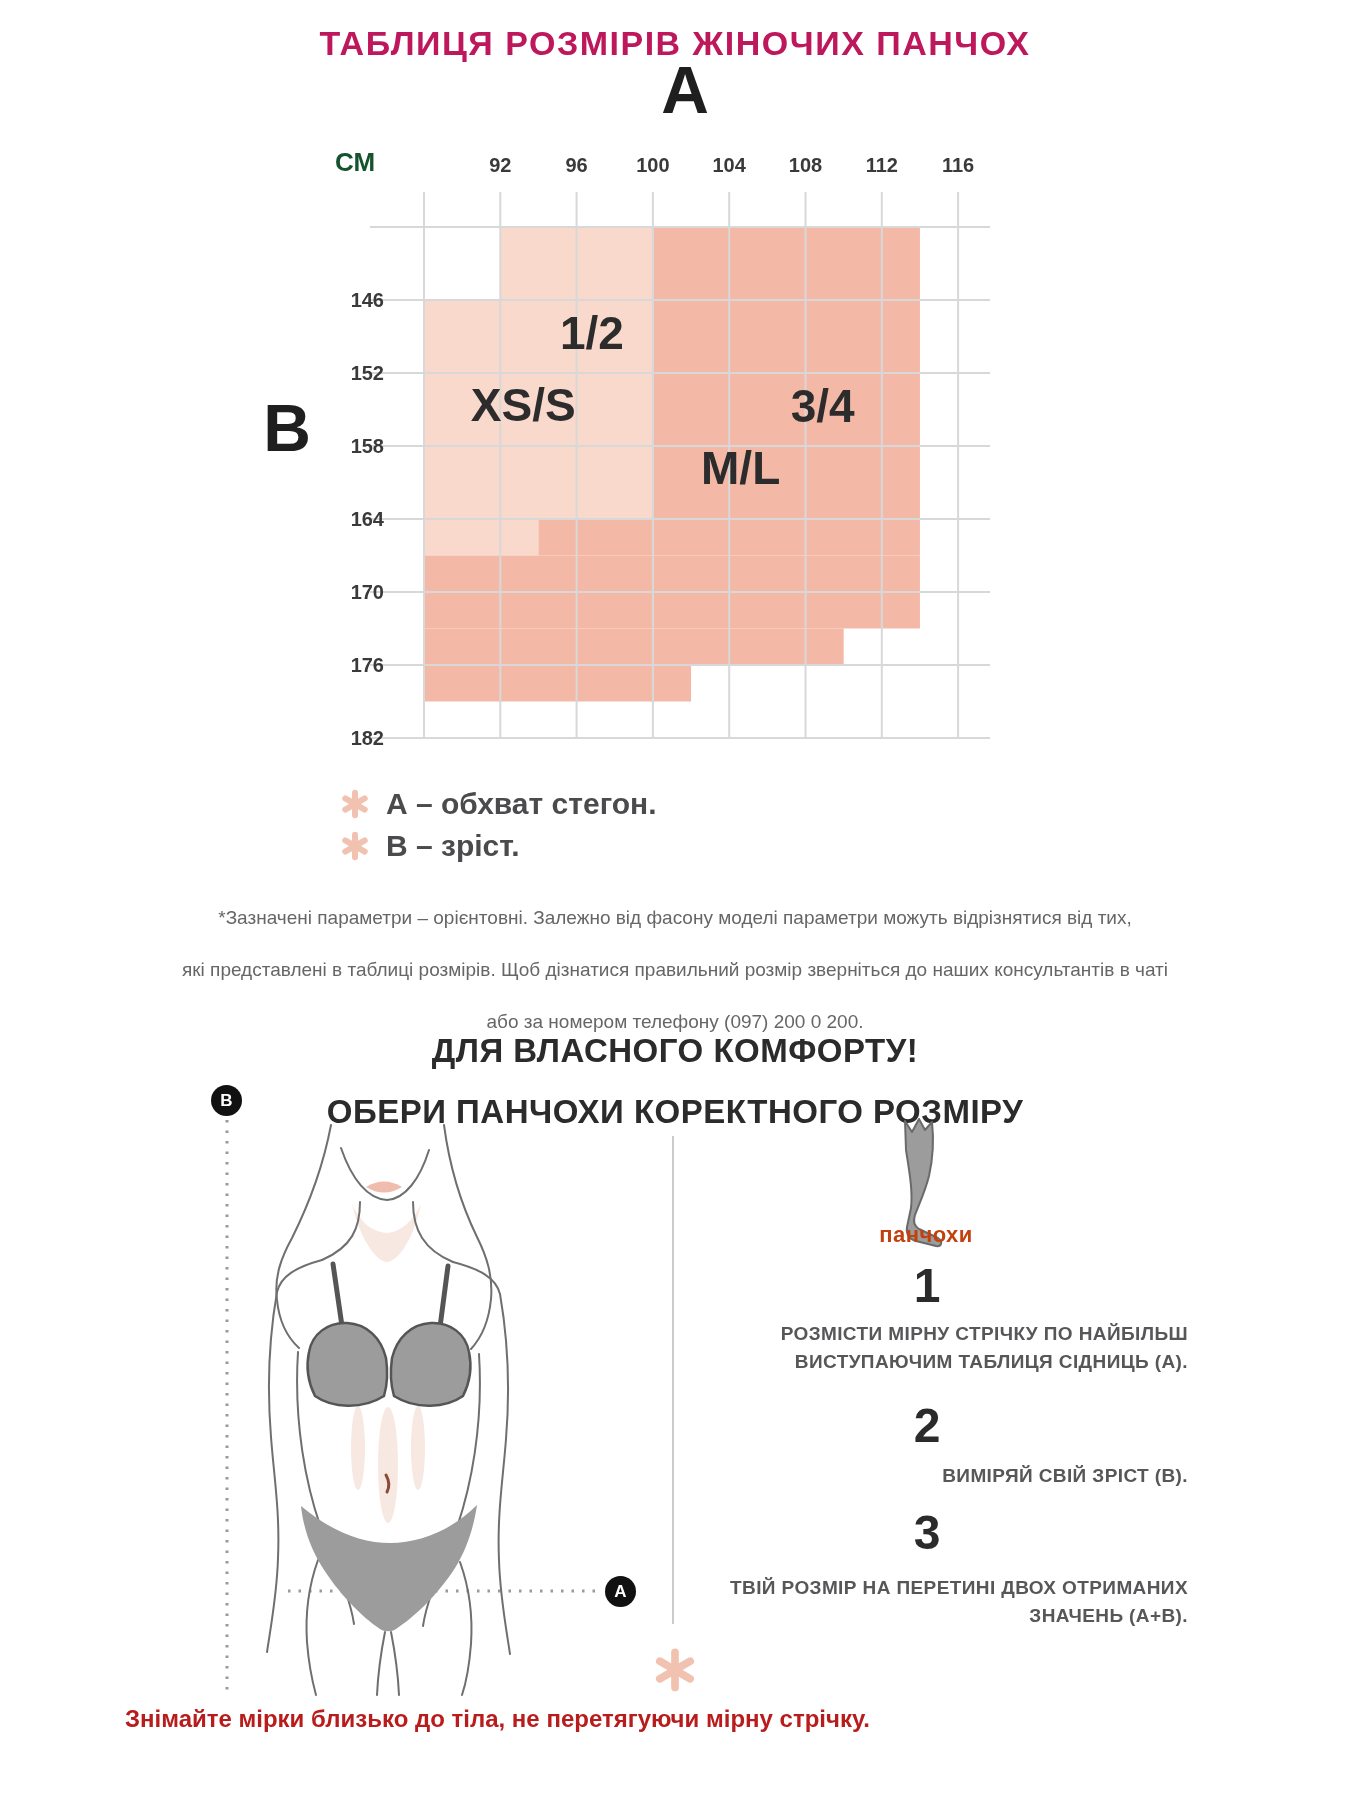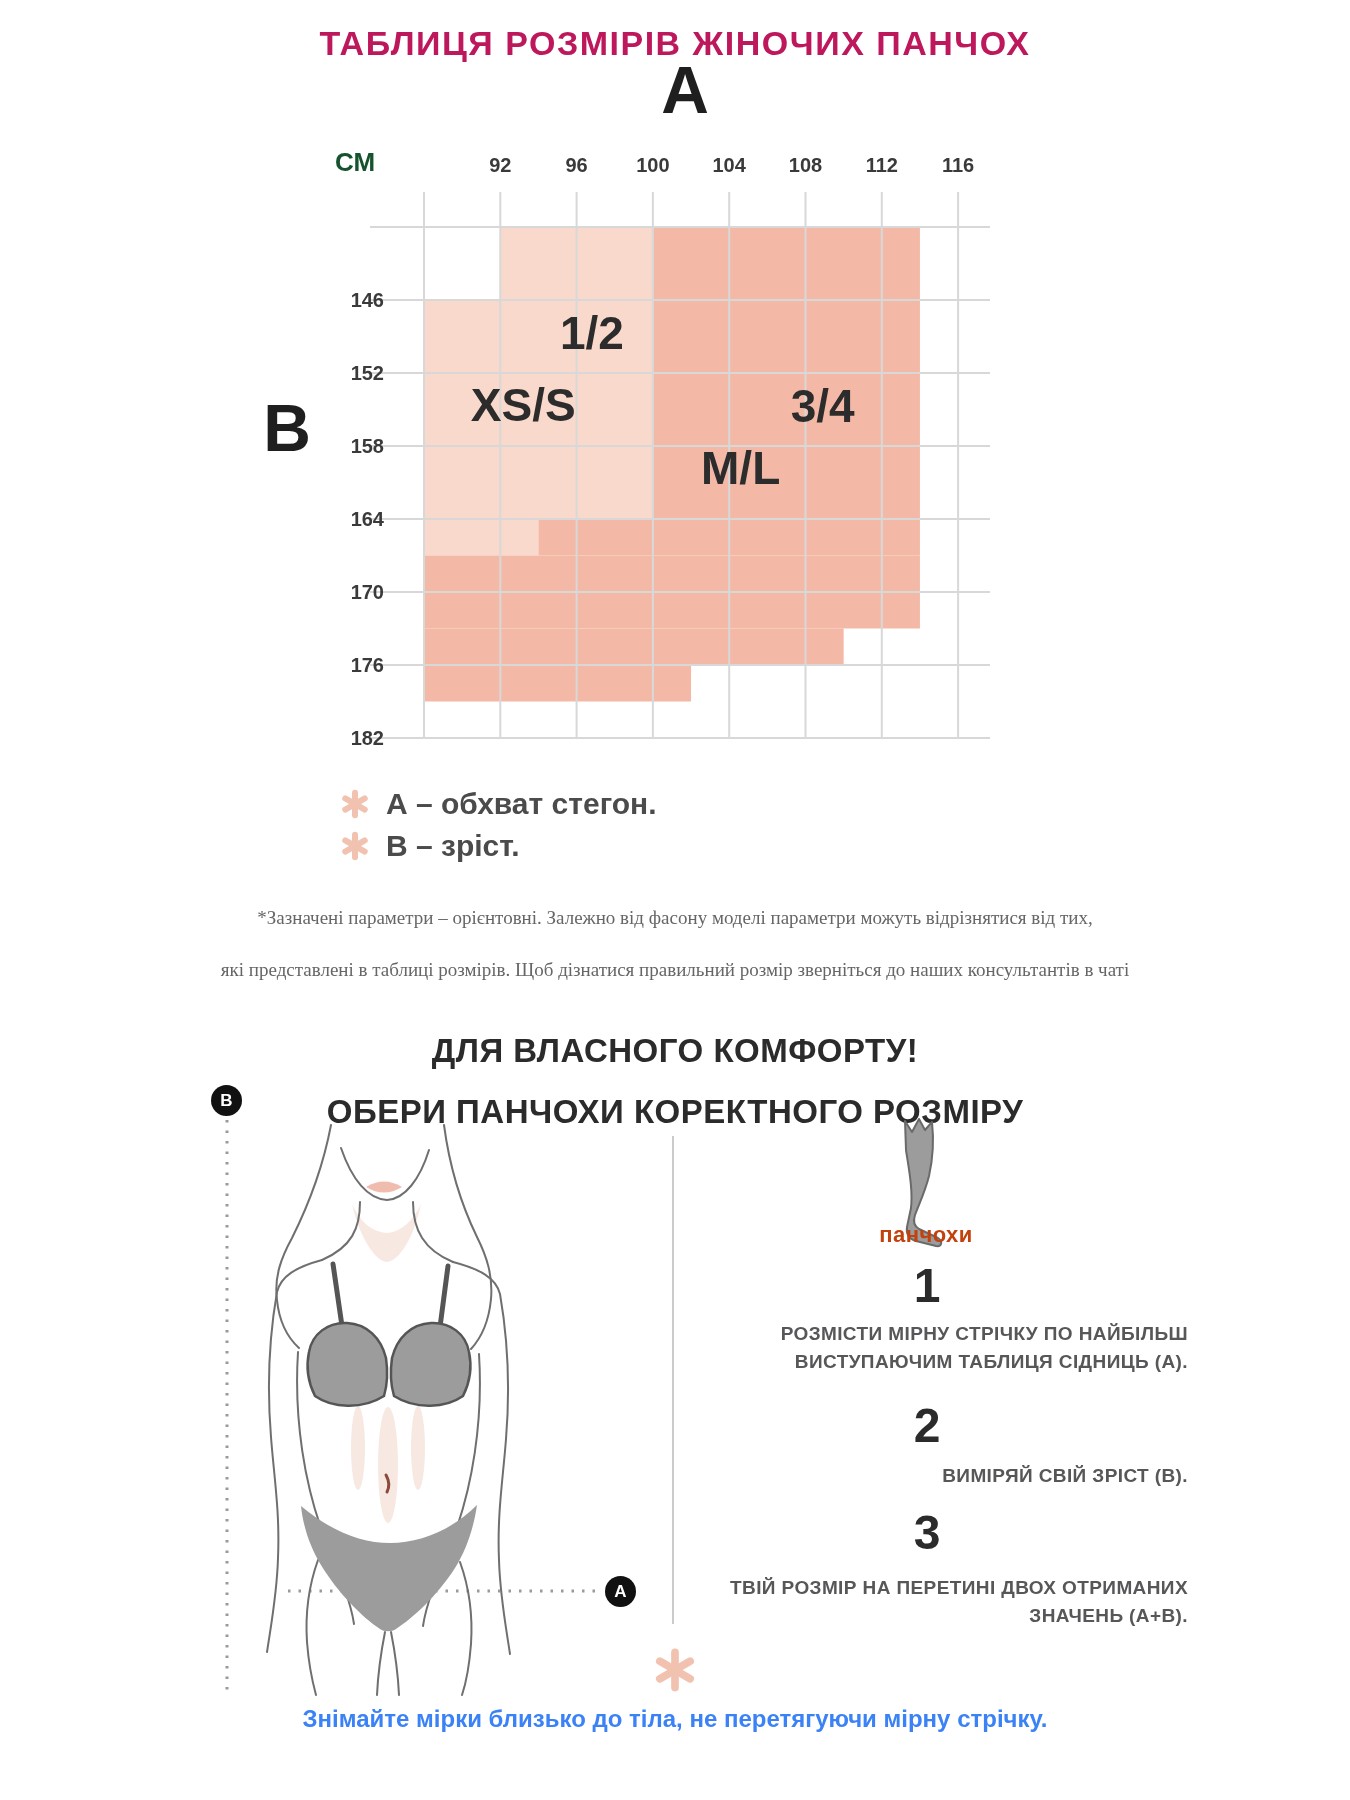--- a/index.html
+++ b/index.html
@@ -20,21 +20,21 @@
   #grid-svg { position:absolute; top:0; left:0; }
   .tick { font-family:"Liberation Sans",sans-serif; font-size:20px; font-weight:700; fill:#3a3a3a; }
   .region-label { font-family:"Liberation Sans",sans-serif; font-size:46px; font-weight:700; fill:#2c2c2c; }
 
   .legend { top:788px; left:340px; }
   .legend-row { display:flex; align-items:center; margin-bottom:10px; height:32px; }
   .legend-row .ast { width:30px; height:30px; margin-right:16px; flex:0 0 30px; }
   .legend-text { font-size:30px; font-weight:700; color:#4b4b4d; }
 
   .note { top:892px; left:675px; width:1160px; margin-left:-580px; text-align:center;
-    font-size:19px; line-height:52px; font-weight:500; color:#666668;font-family:Liberation Serif, serif; }
+    font-size:19px; line-height:52px; font-weight:500; color:#666668; }
 
   .s2-title { top:1020px; left:675px; width:1000px; margin-left:-500px; text-align:center;
     font-size:33px; line-height:61px; font-weight:700; letter-spacing:0.5px; color:#2b2b2b; }
 
   #figure-svg { position:absolute; top:0; left:0; }
 
   .marker { width:31px; height:31px; border-radius:50%; background:#111; color:#fff;
     text-align:center; line-height:31px; font-size:17px; font-weight:700; }
   .marker-b { top:1085px; left:211px; }
   .marker-a { top:1576px; left:605px; }
@@ -42,22 +42,22 @@
     letter-spacing:0.5px; color:#c2410c; }
 
   .step-num { left:927px; font-size:48px; font-weight:700; color:#2b2b2b; }
   .step-num.n1 { top:1258px; } .step-num.n2 { top:1398px; } .step-num.n3 { top:1505px; }
   .step-text { left:928px; width:520px; margin-left:-260px; text-align:right;
     font-size:19px; line-height:28px; font-weight:600; letter-spacing:0.4px; color:#57575a; }
   .step-text.t1 { top:1320px; } .step-text.t2 { top:1462px; } .step-text.t3 { top:1574px; }
 
   .big-ast { top:1648px; left:653px; width:44px; height:44px; }
 
-  .bottom-note { top:1702px; left:675px; width:1100px; margin-left:-550px; text-align:center;
-    font-size:24px; line-height:33px; font-weight:600; color:#3b82f6; }
+  .bottom-note { top:1702px; left:675px; width:1100px; margin-left:-550px; 
+    font-size:24px; line-height:33px; font-weight:600; color:#b91c1c; }
 </style>
 </head>
 <body>
 
 <div class="abs main-title">ТАБЛИЦЯ РОЗМІРІВ ЖІНОЧИХ ПАНЧОХ</div>
 
 <div class="abs axis-a-big center-xy">А</div>
 <div class="abs axis-b-big center-xy">В</div>
 <div class="abs cm-label center-xy">СМ</div>
 
@@ -125,20 +125,21 @@
         <line x1="7" y1="27.5" x2="33" y2="12.5"></line>
       </g>
     </svg>
     <span class="legend-text">В – зріст.</span>
   </div>
 </div>
 
 <div class="abs note">
   <div>*Зазначені параметри – орієнтовні. Залежно від фасону моделі параметри можуть відрізнятися від тих,</div>
   <div>які представлені в таблиці розмірів. Щоб дізнатися правильний розмір зверніться до наших консультантів в чаті</div>
+  <div>або за номером телефону (097) 200 0 200.</div>
 </div>
 
 <div class="abs s2-title">
   <div>ДЛЯ ВЛАСНОГО КОМФОРТУ!</div>
   <div>ОБЕРИ ПАНЧОХИ КОРЕКТНОГО РОЗМІРУ</div>
 </div>
 
 <svg id="figure-svg" width="1350" height="1800" viewBox="0 0 1350 1800">
 
   <line x1="227" y1="1120" x2="227" y2="1692" stroke="#9a9a9a" stroke-width="3" stroke-dasharray="2.5,8"></line>

